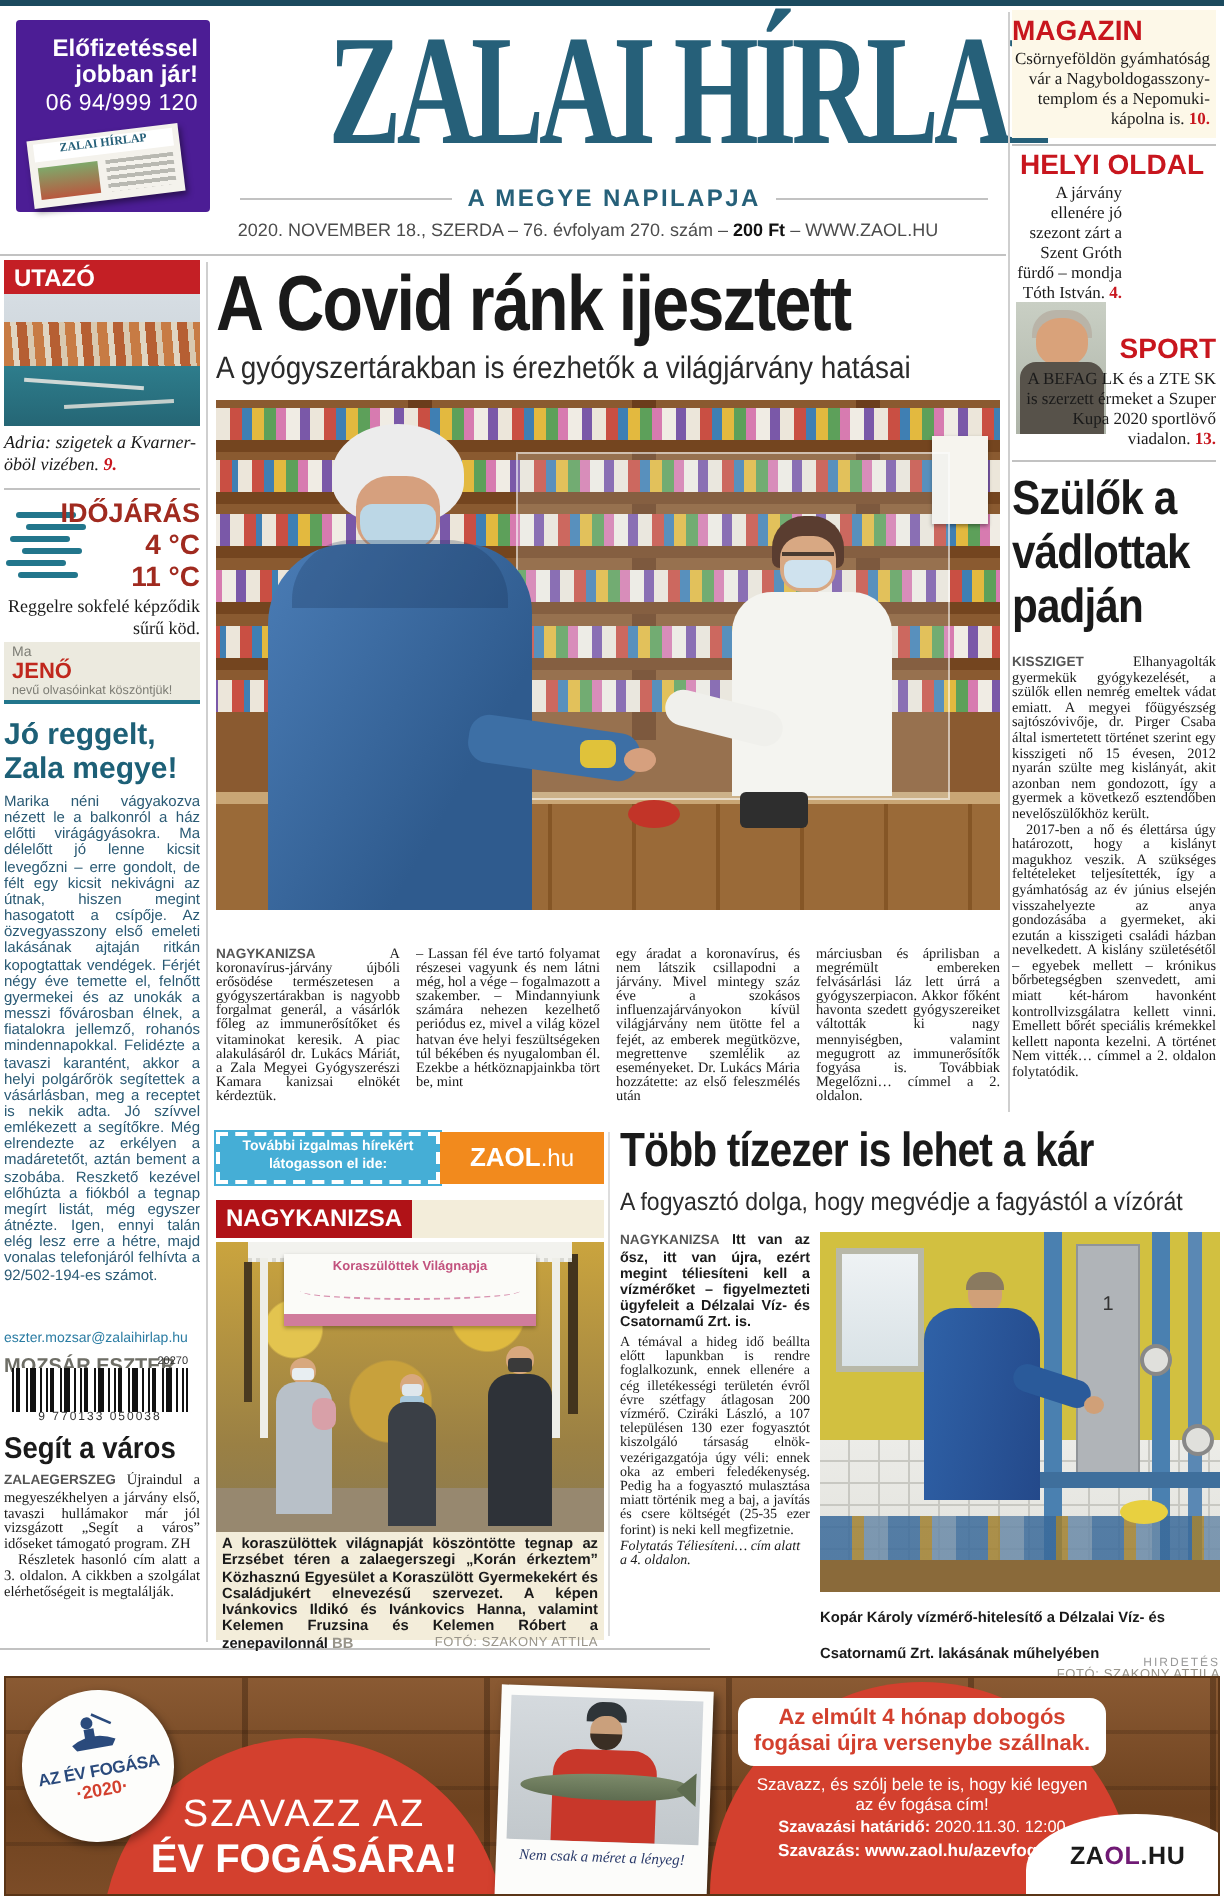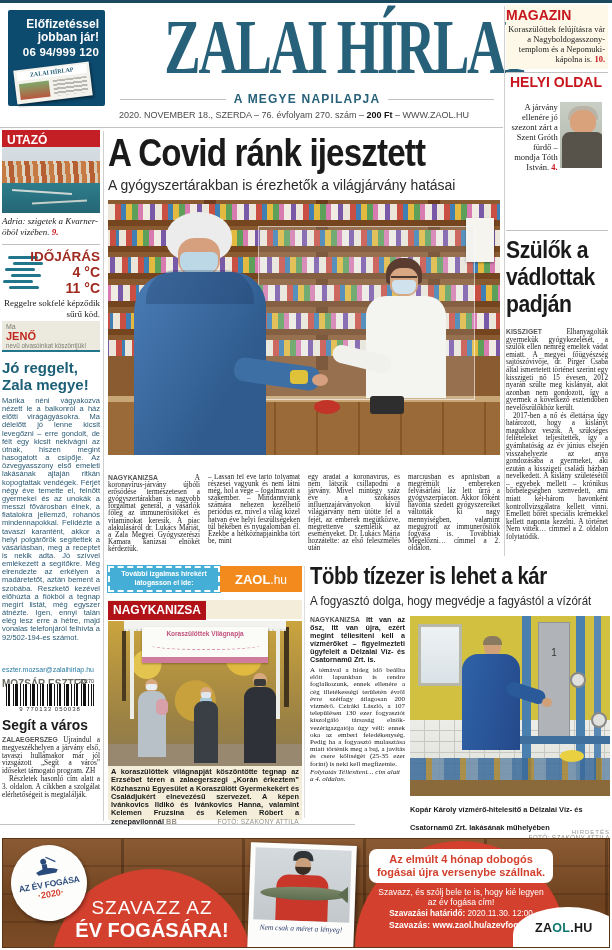--- a/index.html
+++ b/index.html
@@ -26,24 +26,24 @@
   .tile{background:linear-gradient(#ecece8,#e0e0da);}
   .tile:before{content:"";position:absolute;inset:0;background:repeating-linear-gradient(90deg,transparent 0 14px,#c8c8c2 14px 15px),repeating-linear-gradient(180deg,transparent 0 10px,#c8c8c2 10px 11px);}
 </style>
 </head>
 <body>
 
 <div id="page">
 
   <div class="abs" style="left:0;top:0;width:612px;height:3px;background:#1b4a5e;"></div>
 
-  <div class="abs" style="left:8px;top:10px;width:97px;height:96px;background:linear-gradient(160deg,#1d4burn 0,#173e52 0);background-color:#0c4a6e;border-radius:2px;">
+  <div class="abs" style="left:8px;top:10px;width:97px;height:96px;background:linear-gradient(160deg,#1d4burn 0,#173e52 0);background-color:#4c1d95;border-radius:2px;">
     <div class="abs" style="right:6px;top:7px;color:#fff;font-weight:bold;font-size:12px;">Előfizetéssel</div>
     <div class="abs" style="right:6px;top:20px;color:#fff;font-weight:bold;font-size:12px;">jobban jár!</div>
-    <div class="abs" style="right:6px;top:36px;color:#fff;font-weight:bold;font-size:11.5px;letter-spacing:.2px;">06 94/999 120</div>
+    <div class="abs" style="right:6px;top:36px;color:#fff;font-weight:normal;font-size:11.5px;letter-spacing:.2px;">06 94/999 120</div>
     <div class="abs" style="left:7px;top:56px;width:76px;height:34px;background:#f4f2ec;transform:rotate(-7deg);box-shadow:1px 2px 3px rgba(0,0,0,.45);">
       <div class="abs" style="left:3px;top:2px;right:3px;height:9px;background:#fff;color:#266079;font-weight:bold;font-size:6px;font-family:'Liberation Serif',serif;text-align:center;line-height:9px;">ZALAI HÍRLAP</div>
       <div class="abs" style="left:4px;top:14px;width:30px;height:16px;background:linear-gradient(#7fa86a,#b9583f);"></div>
       <div class="abs" style="left:38px;top:14px;right:4px;height:16px;background:repeating-linear-gradient(180deg,#b9b9b2 0 2px,#f4f2ec 2px 4px);"></div>
     </div>
   </div>
 
   <div class="abs nowrap" style="left:112px;top:2px;width:390px;height:86px;text-align:center;">
     <span style="display:inline-block;font-family:'Liberation Serif',serif;font-weight:bold;color:#266079;font-size:70px;letter-spacing:-3px;transform:scale(.78,1.12);transform-origin:center top;">ZALAI HÍRLAP</span>
   </div>
@@ -58,39 +58,45 @@
     <span>2020. NOVEMBER 18., SZERDA – 76. évfolyam 270. szám – </span><span style="font-weight:bold;color:#111;">200 Ft</span><span> – WWW.ZAOL.HU</span>
   </div>
 
   <div class="abs rule-h" style="left:0;top:127px;width:503px;"></div>
 
   <div class="abs rule-v" style="left:504px;top:6px;height:550px;"></div>
 
   <div class="abs" style="left:506px;top:5px;width:102px;height:64px;background:#fdf8e8;">
     <div style="text-align:left;color:#c8161e;font-weight:bold;font-size:14px;padding:2px 3px 1px 0;">MAGAZIN</div>
     <div class="serif" style="text-align:right;font-size:8.5px;line-height:10px;padding-right:3px;">
-      <span>Koraszülöttek felújításra vár a Nagyboldogasszony-templom és a Nepomuki-kápolna is. </span><span class="pg">10.</span>
+      <span>Csörnyeföldön gyámhatóság vár a Nagyboldogasszony-templom és a Nepomuki-kápolna is. </span><span class="pg">10.</span>
     </div>
   </div>
   <div class="abs rule-h" style="left:506px;top:72px;width:102px;"></div>
 
   <div class="abs" style="left:506px;top:74px;width:96px;height:90px;">
     <div style="text-align:right;color:#c8161e;font-weight:bold;font-size:14px;">HELYI OLDAL</div>
-    <div style="display:flex;margin-top:12px;">
+    <div style="display:flex;margin-top:1px;flex-direction:column;">
       <div class="serif" style="width:55px;text-align:right;font-size:8.5px;line-height:10px;">
         <span>A járvány ellenére jó szezont zárt a Szent Gróth fürdő – mondja Tóth István. </span><span class="pg">4.</span>
       </div>
       <div style="position:relative;width:45px;height:66px;margin-left:2px;background:linear-gradient(#c9cfc4,#aeb4a8);overflow:hidden;">
         <div style="position:absolute;left:8px;top:4px;width:30px;height:14px;background:#b9b4a8;border-radius:12px 12px 0 0;"></div>
         <div style="position:absolute;left:10px;top:8px;width:26px;height:24px;background:#d9a27a;border-radius:45%;"></div>
         <div style="position:absolute;left:2px;top:30px;width:42px;height:36px;background:#57524a;border-radius:8px 8px 0 0;"></div>
       </div>
     </div>
   </div>
 
+  <div class="abs" style="left:506px;top:166px;width:102px;height:60px;">
+    <div style="text-align:right;color:#c8161e;font-weight:bold;font-size:14px;">SPORT</div>
+    <div class="serif" style="text-align:right;font-size:8.5px;line-height:10px;margin-top:2px;">
+      <span>A BEFAG LK és a ZTE SK is szerzett érmeket a Szuper Kupa 2020 sportlövő viadalon. </span><span class="pg">13.</span>
+    </div>
+  </div>
   <div class="abs rule-h" style="left:506px;top:230px;width:102px;"></div>
 
   <div class="abs" style="left:506px;top:236px;width:102px;font-weight:bold;font-size:24px;line-height:27px;letter-spacing:-.5px;transform:scaleX(.88);transform-origin:left top;">Szülők a vádlottak padján</div>
   <div class="abs serif just ovh" style="left:506px;top:328px;width:102px;height:230px;font-size:7.2px;line-height:7.6px;">
     <p style="margin:0;"><b style="font-family:'Liberation Sans',sans-serif;font-size:6.8px;color:#555;">KISSZIGET</b> <span>Elhanyagolták gyermekük gyógykezelését, a szülők ellen nemrég emeltek vádat emiatt. A megyei főügyészség sajtószóvivője, dr. Pirger Csaba által ismertetett történet szerint egy kisszigeti nő 15 évesen, 2012 nyarán szülte meg kislányát, akit azonban nem gondozott, így a gyermek a következő esztendőben nevelőszülőkhöz került.</span></p>
     <p style="margin:0;text-indent:7px;">2017-ben a nő és élettársa úgy határozott, hogy a kislányt magukhoz veszik. A szükséges feltételeket teljesítették, így a gyámhatóság az év június elsején visszahelyezte az anya gondozásába a gyermeket, aki ezután a kisszigeti családi házban nevelkedett. A kislány születésétől – egyebek mellett – krónikus bőrbetegségben szenvedett, ami miatt két-három havonként kontrollvizsgálatra kellett vinni. Emellett bőrét speciális krémekkel kellett naponta kezelni. A történet Nem vitték… címmel a 2. oldalon folytatódik.</p>
   </div>
 
   <div class="abs rule-v" style="left:103px;top:131px;height:690px;"></div>
 
@@ -313,18 +319,18 @@
       <div style="position:absolute;left:20px;top:46px;width:172px;text-align:center;color:#fff;font-size:8.5px;line-height:10px;">Szavazz, és szólj bele te is, hogy kié legyen az év fogása cím!</div>
       <div style="position:absolute;left:10px;top:68px;width:192px;text-align:center;color:#fff;font-size:8.2px;">
         <b>Szavazási határidő:</b> <span>2020.11.30. 12:00</span>
       </div>
       <div style="position:absolute;left:10px;top:79px;width:192px;text-align:center;color:#fff;font-size:8.6px;font-weight:bold;">
         <span>Szavazás:</span> <span>www.zaol.hu/azevfogasa</span>
       </div>
     </div>
     <div style="position:absolute;right:-14px;bottom:-16px;width:110px;height:56px;background:#fff;border-radius:50% 50% 0 0;">
       <div style="position:absolute;left:22px;top:14px;font-size:12.5px;font-weight:bold;letter-spacing:.3px;">
-        <span style="color:#1a1a1a;">ZA</span><span style="color:#0f766e;">OL</span><span style="color:#1a1a1a;">.HU</span>
+        <span style="color:#1a1a1a;">ZA</span><span style="color:#701a75;">OL</span><span style="color:#1a1a1a;">.HU</span>
       </div>
     </div>
   </div>
 
 </div>
 
 </body></html>

